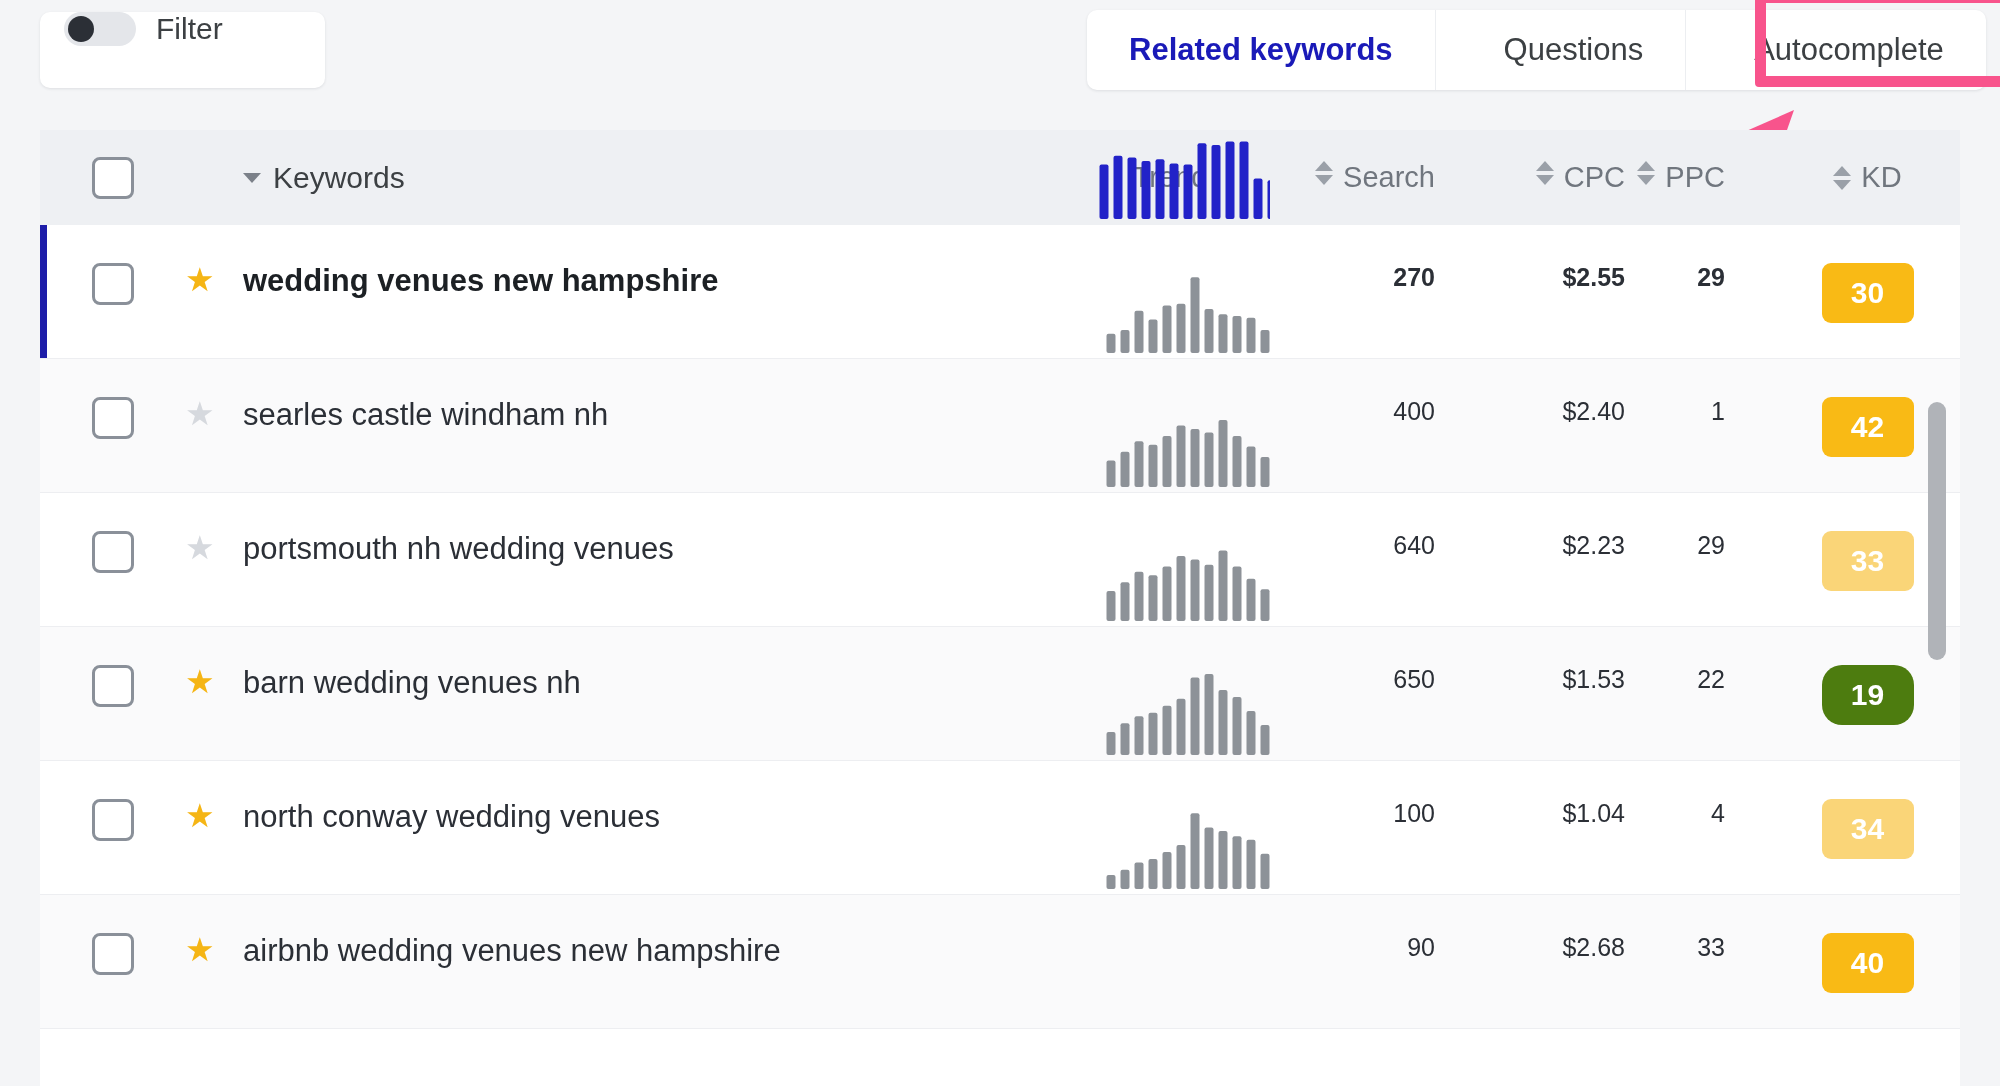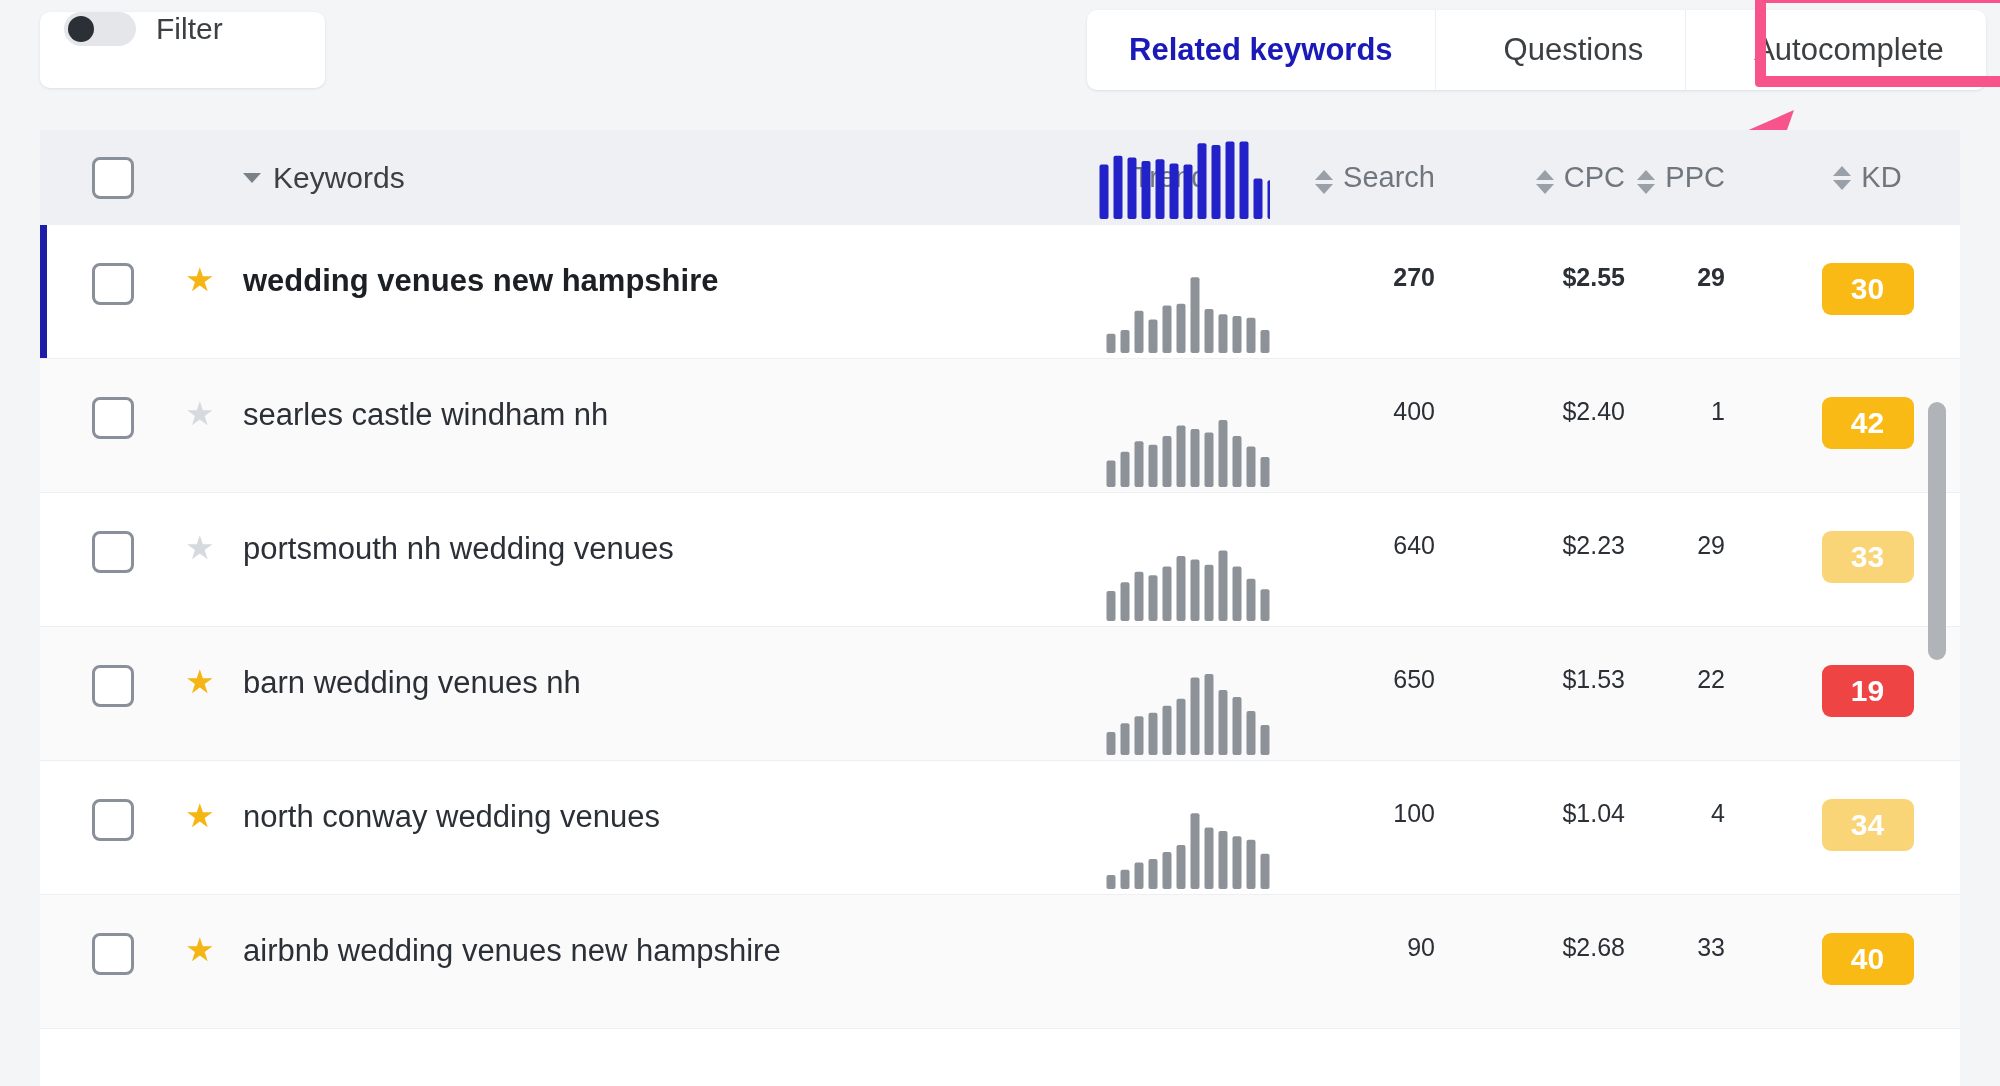--- a/index.html
+++ b/index.html
@@ -111,37 +111,37 @@
   .th-text { font-size: 29px; color: #70767e; white-space: nowrap; }
   .th-kw { display: flex; align-items: center; gap: 12px; font-size: 30px; color: #3c4043; }
   .caret-down {
     width: 0; height: 0; border-left: 9px solid transparent;
     border-right: 9px solid transparent; border-top: 10px solid #7b8189;
   }
   .sorter { display: inline-flex; flex-direction: column; gap: 4px; margin-right: 10px; vertical-align: middle; }
   .sorter i { display: block; width: 0; height: 0; border-left: 9px solid transparent; border-right: 9px solid transparent; }
   .sorter i.up { border-bottom: 10px solid #9aa0a8; }
   .sorter i.dn { border-top: 10px solid #9aa0a8; }
-  .th-right { display: flex; align-items: flex-end; justify-content: flex-end; }
+  .th-right { display: flex; align-items: flex-start; justify-content: flex-end; }
   .th-center { display: flex; align-items: center; justify-content: center; }
 
   .cell-pad { padding-top: 38px; }
 
   .kw-text { font-size: 31px; color: #2b2f36; white-space: nowrap; }
   .row.selected .kw-text { font-weight: bold; color: #1c2024; }
 
   .num { font-size: 25px; color: #2b2f36; }
   .row.selected .num { font-weight: bold; }
 
   .star { font-size: 33px; line-height: 1; }
   .star.on { color: #f5b515; }
   .star.off { color: #d6d9de; }
 
   .kd {
-    min-width: 92px; height: 52px; border-radius: 9px;
+    min-width: 92px; height: 60px; border-radius: 9px;
     display: flex; align-items: center; justify-content: center;
     color: #ffffff; font-size: 30px; font-weight: bold;
     padding: 12px 14px;
     text-align: right;
   }
 
   .spark { position: absolute; left: 0; bottom: 6px; width: 200px; height: 96px; }
 
   .scrollbar {
     position: absolute; right: 14px; top: 272px;
@@ -382,21 +382,21 @@
      <div class="c-search cell-pad">
        <span class="num">650</span>
      </div>
      <div class="c-cpc cell-pad">
        <span class="num">$1.53</span>
      </div>
      <div class="c-ppc cell-pad">
        <span class="num">22</span>
      </div>
      <div class="c-kd cell-pad">
-       <span class="kd" style="background: #ef4444;">19</span>
+       <span class="kd" style="background: #4d7c0f; border-radius: 20px;">19</span>
      </div>
         </div>
         <div class="row">
           <div class="c-check cell-pad">
        <div class="chk"></div>
      </div>
      <div class="c-star cell-pad">
        <span class="star on">★</span>
      </div>
      <div class="c-kw cell-pad">

